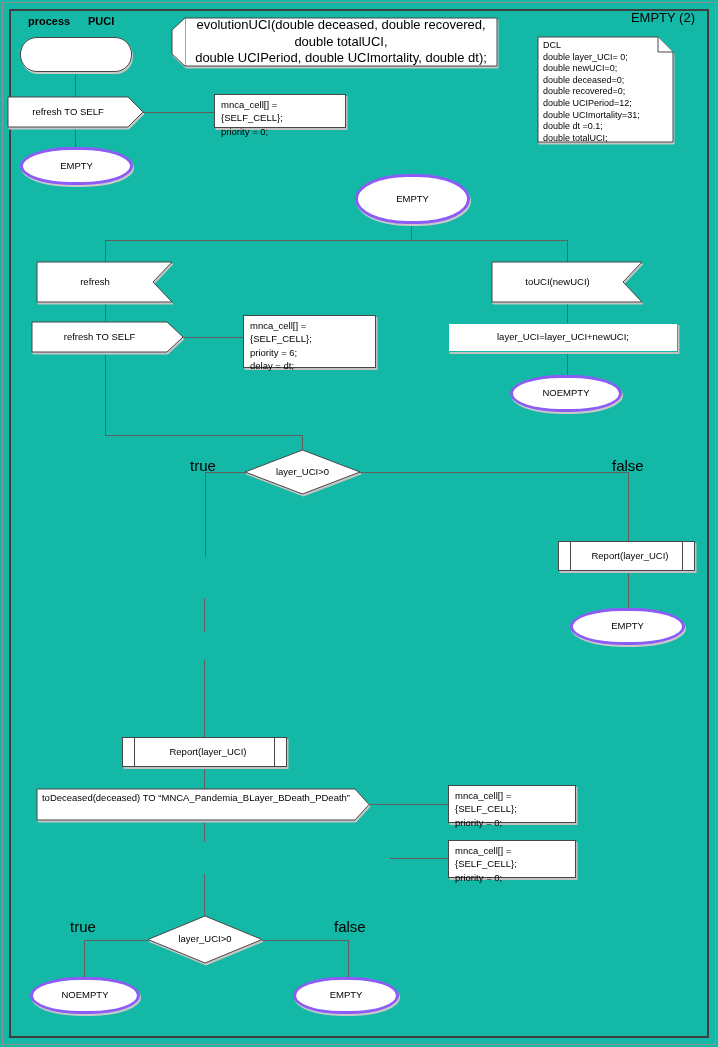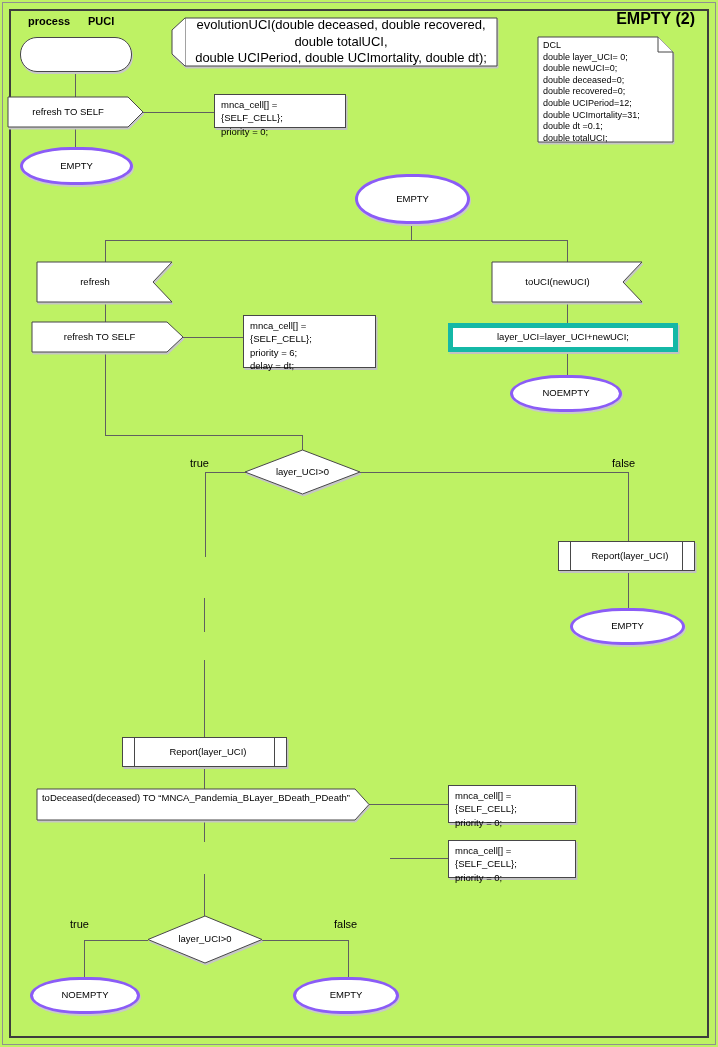--- a/index.html
+++ b/index.html
@@ -1,40 +1,40 @@
 <!DOCTYPE html>
 <html><head>
 <meta charset="utf-8">
 <style>
   * { margin:0; padding:0; box-sizing:border-box; }
   html,body { background:#fff; }
   body { font-family:"Liberation Sans", sans-serif; color:#000; }
-  .page { position:relative; width:718px; height:1047px; background:#bef264; overflow:hidden; }
+  .page { position:relative; width:718px; height:1047px; background:#14b8a6; overflow:hidden; }
   .outer-frame { position:absolute; left:2px; top:2px; right:2px; bottom:2px; border:1px solid #909090; }
   .inner-frame { position:absolute; left:9px; top:9px; right:9px; bottom:9px; border:2px solid #3d3d3d; }
 
   .shape { position:absolute; }
   .lbl { position:absolute; inset:0; display:flex; align-items:center; justify-content:center;
          font-size:9.5px; line-height:1.3; text-align:center; white-space:pre-line; }
-  .rect  { border:5px solid #14b8a6; background:#fff; box-shadow:1.5px 2px 0 #c2c2c2; }
+  .rect  { border:1px solid #14b8a6; background:#fff; box-shadow:1.5px 2px 0 #c2c2c2; }
   .state { border:3px solid #8b5cf6; background:#fff; border-radius:45%/50%; box-shadow:1px 2px 0 #c9c9c9; }
   .oval  { border:1px solid #474747; background:#fff; border-radius:17px; box-shadow:1px 2px 0 #c9c9c9; }
   .call  { border:1px solid #474747; background:#fff; box-shadow:1.5px 2px 0 #c2c2c2; }
   .call::before,.call::after { content:""; position:absolute; top:0; bottom:0; width:1px; background:#474747; }
   .call::before { left:11px; } .call::after { right:11px; }
   .call .lbl { left:20px; right:13px; }
   .comment { border:1px solid #474747; background:#fff; box-shadow:1.5px 2px 0 #c2c2c2;
              font-size:9.5px; line-height:1.42; padding:3px 6px; white-space:pre-line; }
   .svgshape { position:absolute; overflow:visible; filter:drop-shadow(1.5px 2px 0 #c6c6c6); }
   .svgshape polygon, .svgshape path { fill:#fff; stroke:#474747; stroke-width:1; }
   .vline { position:absolute; width:1px; background:#606060; }
   .hline { position:absolute; height:1px; background:#606060; }
-  .flow-label { position:absolute; font-size:11px; }
+  .flow-label { position:absolute; font-size:15px; }
   .hdr { position:absolute; font-size:11px; font-weight:700; }
-  .page-label { position:absolute; font-size:16px; font-weight:700; text-align:right; }
+  .page-label { position:absolute; font-size:13px; font-weight:400; text-align:right; }
   .note-text { position:absolute; font-size:9px; line-height:11.6px; padding:3px 4px 0 5px;
                white-space:pre-line; }
   .decl-lbl { font-size:13px; }
 </style>
 </head>
 <body>
 
 <div class="page">
   <div class="outer-frame"></div>
   <div class="inner-frame"></div>

